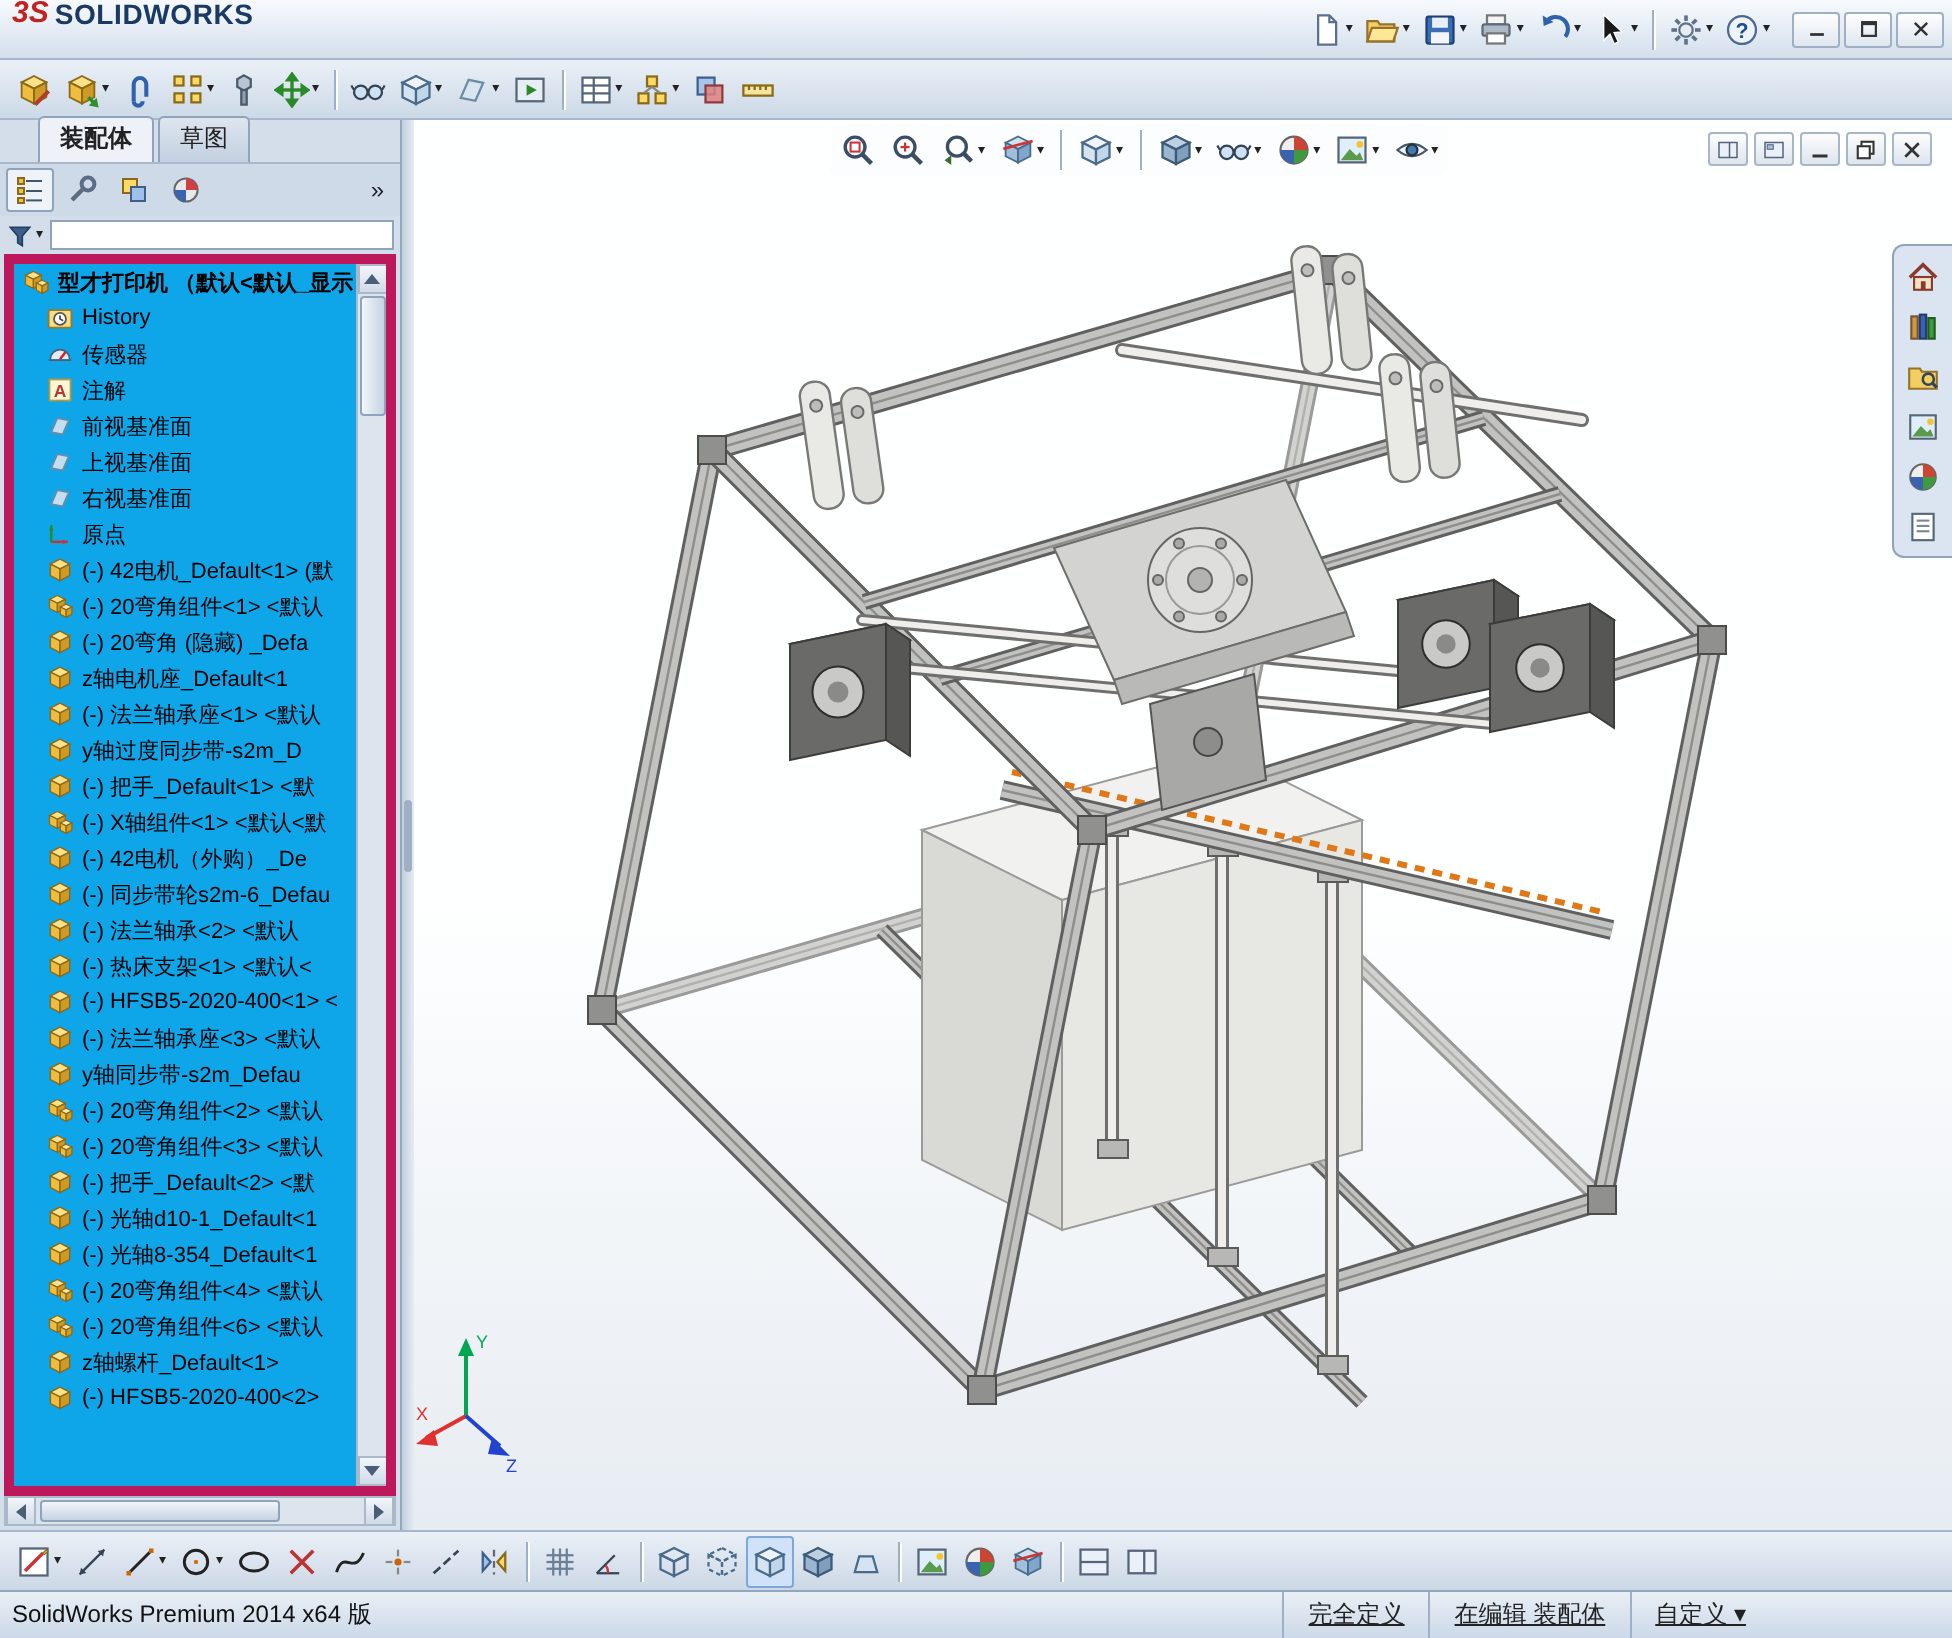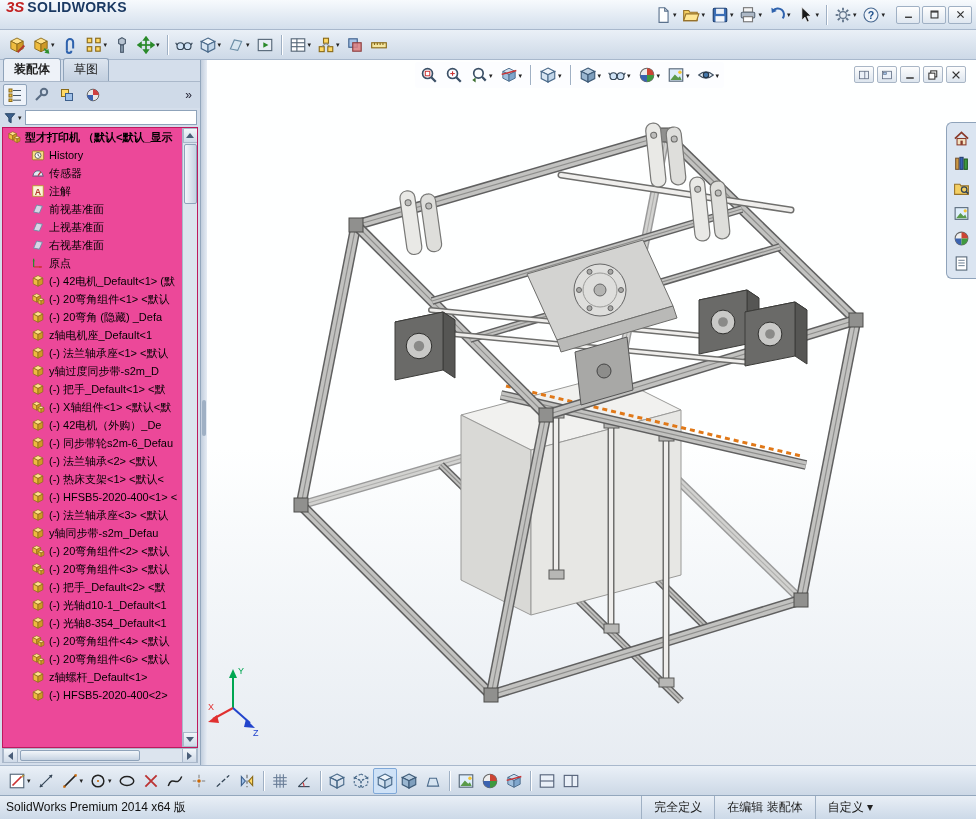--- a/index.html
+++ b/index.html
@@ -28,36 +28,36 @@
   .tb-btn svg.ic { width:18px; height:18px; }
   .tb-btn.pressed { background:#cfe2f7; border-color:#7fa8d8; }
   .caret { font-size:7px; line-height:1; color:#222; margin-left:1px; }
   .tb-sep { width:1px; height:20px; background:#9fb0c4; margin:0 4px; box-shadow:1px 0 0 #fff; }
   #toolbar2 { position:absolute; left:0; top:30px; width:976px; height:30px; padding-left:5px;
               background:linear-gradient(#eaf0f7,#cdd9e7); border-bottom:1px solid #a8b8cc; }
 
   
   #leftpanel { position:absolute; left:0; top:60px; width:201px; height:705px; background:#d4deeb;
                display:flex; flex-direction:column; border-right:1px solid #93a7bd; }
-  .doc-tabs { height:21px; display:flex; align-items:flex-end; padding-left:3px; }
+  .doc-tabs { height:21px; display:flex; align-items:flex-end; padding-left:19px; }
   .doc-tab { padding:2px 10px 3px; font-size:12px; color:#222; background:linear-gradient(#dde5ef,#c3d0e0);
              border:1px solid #8fa3ba; border-bottom:none; border-radius:3px 3px 0 0; margin-right:2px; white-space:nowrap; }
   .doc-tab.active { background:#eef2f8; font-weight:bold; }
   .pane-tabs { height:27px; display:flex; align-items:center; padding:2px 3px; gap:2px; background:#cfdae8; border-top:1px solid #aab8ca; }
   .pane-tab { width:24px; height:22px; display:flex; align-items:center; justify-content:center; border:1px solid transparent; border-radius:2px; }
   .pane-tab svg.ic { width:16px; height:16px; }
   .pane-tab.pressed { background:#eef3fa; border-color:#8fa3ba; }
   .pane-overflow { margin-left:auto; font-size:12px; color:#223; padding:0 5px; }
   .filter-row { height:19px; display:flex; align-items:center; padding:1px 3px; }
   .filter-funnel { display:flex; align-items:center; }
   .filter-funnel svg.ic { width:14px; height:14px; }
   .filter-input { flex:1; height:15px; margin-left:3px; border:1px solid #8fa3ba; background:#fff; font-size:10px; padding:0 2px; }
-  .tree-wrap { flex:1; position:relative; background:#ec4899; border:1px solid #be185d; margin:0 2px; overflow:hidden; }
+  .tree-wrap { flex:1; position:relative; background:#0ea5e9; border:5px solid #be185d; margin:0 2px; overflow:hidden; }
   .tree-rows { position:absolute; left:0; top:0; right:15px; bottom:0; overflow:hidden; }
-  .tree-row { height:18px; display:flex; align-items:center; padding-left:28px; white-space:nowrap; overflow:hidden; color:#000; }
+  .tree-row { height:18px; display:flex; align-items:center; padding-left:16px; white-space:nowrap; overflow:hidden; color:#000; }
   .tree-row.root { padding-left:4px; font-weight:bold; }
   .tree-row svg.ic { width:14px; height:14px; margin-right:4px; flex:none; }
   .tree-row .lbl { font-size:11px; }
   .v-scroll { position:absolute; right:0; top:0; bottom:0; width:15px; background:#dce4ee; border-left:1px solid #aab8ca;
               display:flex; flex-direction:column; align-items:center; }
   .scroll-btn { width:15px; height:15px; flex:none; display:flex; align-items:center; justify-content:center;
                 background:linear-gradient(#f2f6fa,#cfdae8); border:1px solid #aab8ca; }
   .v-thumb { width:13px; height:60px; background:linear-gradient(90deg,#f2f6fa,#c6d3e2); border:1px solid #8fa3ba; border-radius:2px; margin-top:1px; }
   .v-scroll .down { margin-top:auto; }
   .h-scroll { height:15px; margin:0 2px 2px; background:#dce4ee; border:1px solid #aab8ca; display:flex; align-items:center; }
@@ -86,21 +86,21 @@
   .task-btn { width:24px; height:22px; display:flex; align-items:center; justify-content:center; border-radius:3px; }
   .task-btn svg.ic { width:17px; height:17px; }
 
   
   #sketchbar { position:absolute; left:0; top:765px; width:976px; height:30px; padding-left:5px;
                background:linear-gradient(#eaf0f7,#ccd8e6); border-top:1px solid #a8b8cc; }
   #statusbar { position:absolute; left:0; top:795px; width:976px; height:24px; display:flex; align-items:center;
                background:linear-gradient(#e9eff6,#ccd9e8); border-top:1px solid #93a7bd; font-size:12px;gap:35px; }
   #status-left { margin-left:6px; color:#111; white-space:nowrap; }
   #status-cells { margin-left:auto; display:flex; height:100%; }
-  .status-cell { border-left:1px solid #9fb0c4; padding:0 12px; display:flex; align-items:center; color:#222; white-space:nowrap; }
+  .status-cell { border-left:1px solid #9fb0c4; padding:0 12px; display:flex; align-items:center; color:#222; white-space:nowrap;text-decoration:underline; }
   .status-pad { width:56px; border-left:1px solid #9fb0c4; }
 </style>
 </head>
 <body>
 
 <div id="app">
 
   <div id="menubar">
     <div id="logo">
       <span class="logo-ds">3S</span>

